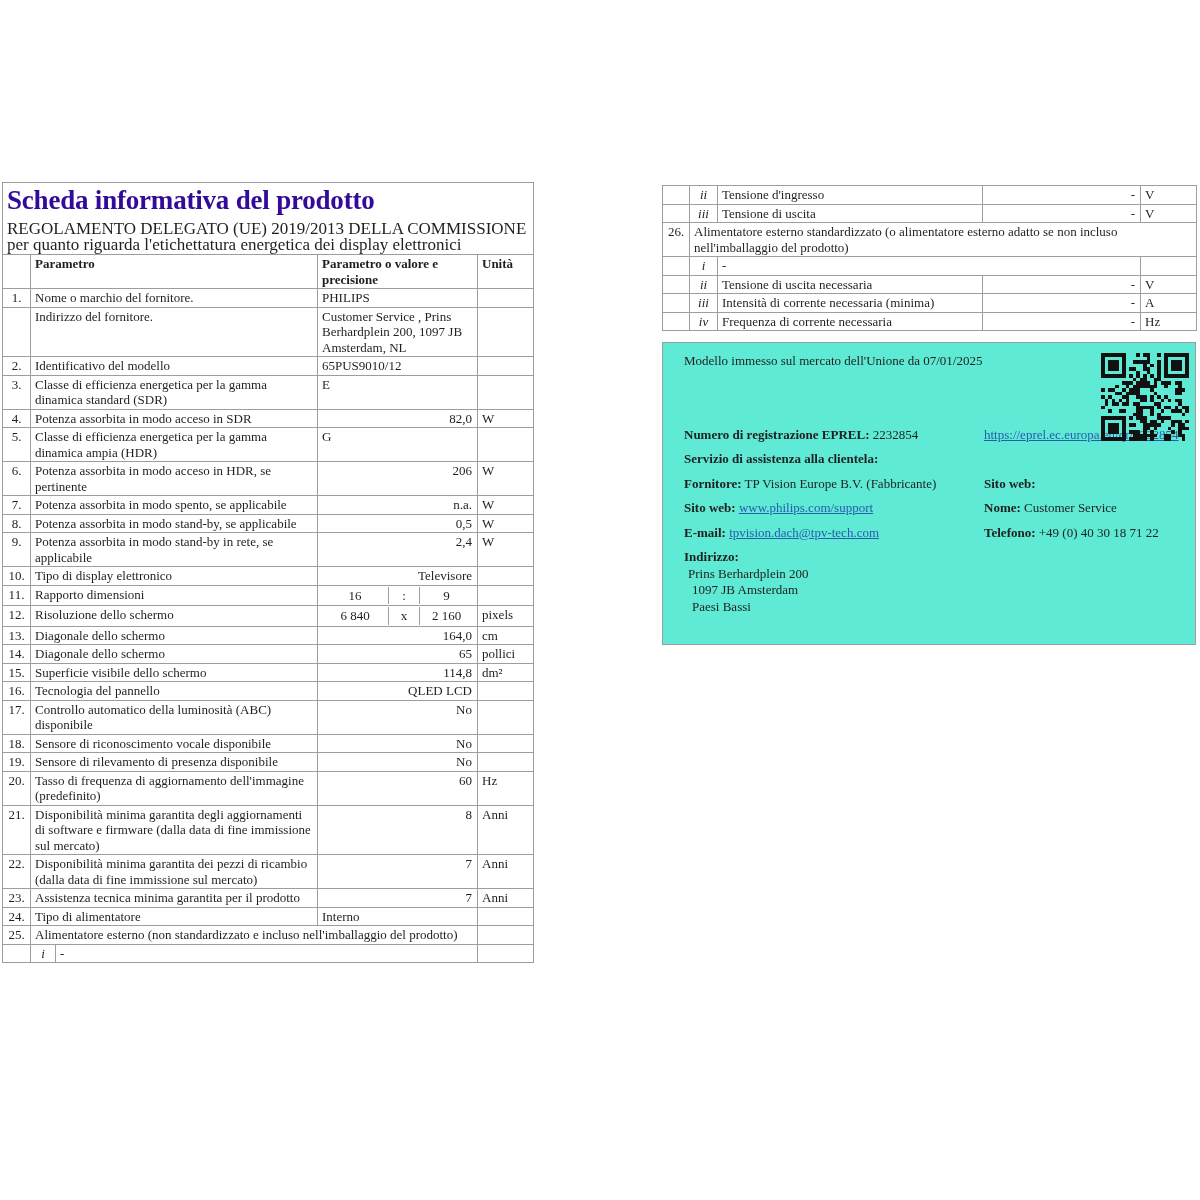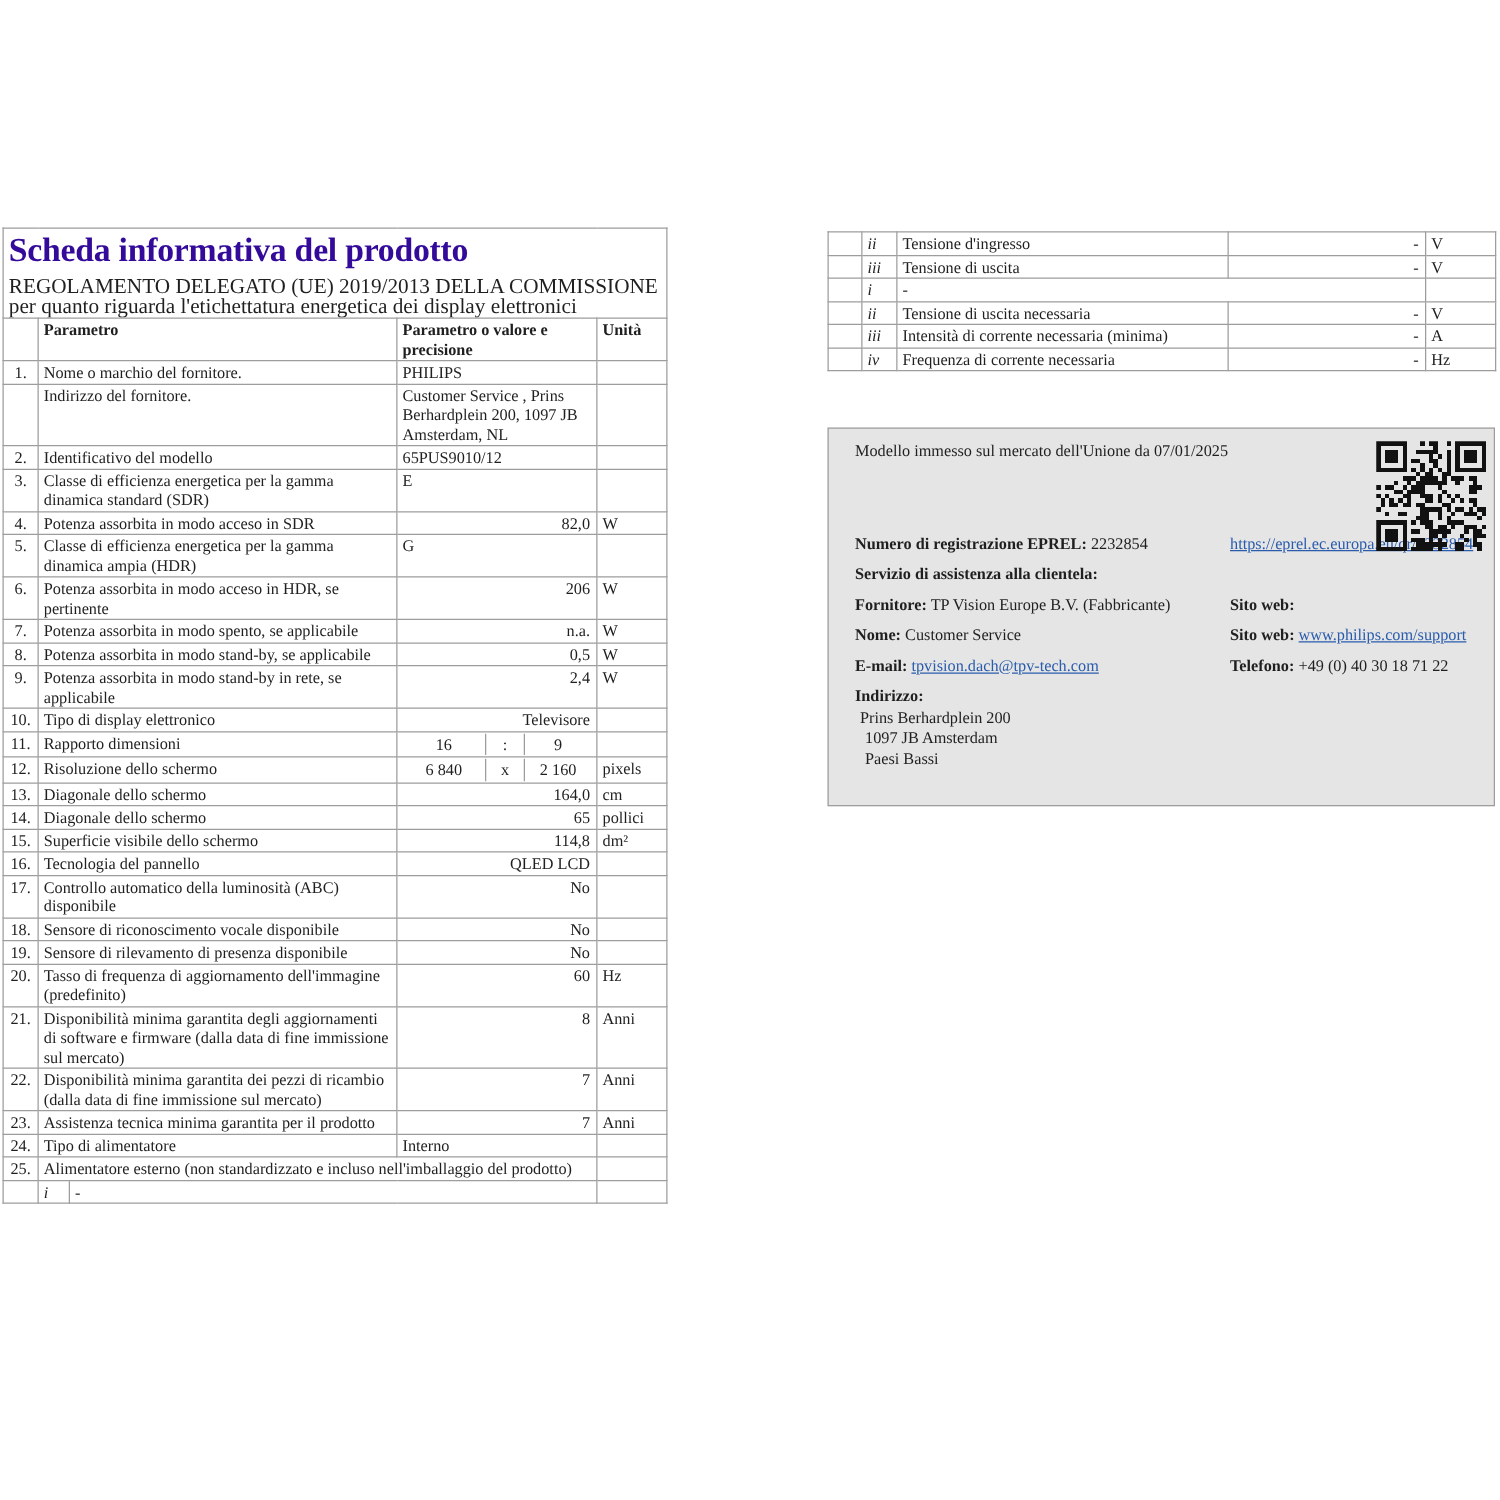--- a/index.html
+++ b/index.html
@@ -18,40 +18,40 @@
   .panel{position:absolute;}
   
   table.sheet{border-collapse:collapse;width:100%;table-layout:fixed;}
   table.sheet td{
     border:1px solid var(--border);
     padding:1px 4px;vertical-align:top;
     font-size:13px;line-height:15.5px;color:var(--text);
     overflow:hidden;word-wrap:break-word;
   }
   td.c-num{text-align:center;padding:1px 2px;}
-  td.c-roman{font-style:italic;padding:1px 2px;}
+  td.c-roman{text-align:center;font-style:italic;padding:1px 2px;}
   td.c-value.right{text-align:right;padding-right:5px;}
   td.c-value.left{text-align:left;}
   td.c-unit{text-align:left;padding-left:5px;}
   td.hdr{font-weight:bold;padding-top:2px;padding-bottom:2px;margin-top:34px;}
   td.title-cell{padding:5px 7px 6px 7px;}
   .doc-title{
     color:var(--title);font-size:27px;line-height:33px;font-weight:bold;
     letter-spacing:-0.2px;
   }
   .doc-subtitle{margin-top:4px;font-size:17px;line-height:16px;color:var(--text);}
   td.c-value-triple{padding:0;}
   .triple{display:flex;width:100%;}
   .triple span{display:block;text-align:center;padding:1px 0;}
   .triple .t-a{flex:0 0 67px;border-right:1px solid var(--border);}
   .triple .t-sep{flex:0 0 31px;border-right:1px solid var(--border);}
   .triple .t-b{flex:1 1 auto;}
   
   .info-box{
-    border:1px solid var(--border);background:#e5e5e5;
+    border:1px solid var(--border);background:#5eead4;
     padding:10px 14px 10px 21px;position:relative;
     font-size:13px;line-height:16.5px;
   }
   .info-box b{font-weight:bold;}
   .qr{position:absolute;top:10px;right:6px;width:88px;height:88px;}
   .info-rows{margin-top:57px;}
   .info-row{display:grid;grid-template-columns:300px 1fr;margin-top:8px;}
   .info-row.first{margin-top:0;}
   a.link{color:var(--link);text-decoration:underline;cursor:pointer;}
   .eprel-link{display:inline-block;max-width:206px;word-break:break-all;}
@@ -278,20 +278,24 @@
             <td class="c-label" colspan="1">Tensione d'ingresso</td>
             <td class="c-value right">-</td>
             <td class="c-unit">V</td>
           </tr>
           <tr>
             <td class="c-num"></td>
             <td class="c-roman">iii</td>
             <td class="c-label" colspan="1">Tensione di uscita</td>
             <td class="c-value right">-</td>
             <td class="c-unit">V</td>
+          </tr>
+          <tr>
+            <td class="c-num">26.</td>
+            <td class="c-label" colspan="4">Alimentatore esterno standardizzato (o alimentatore esterno adatto se non incluso nell'imballaggio del prodotto)</td>
           </tr>
           <tr>
             <td class="c-num"></td>
             <td class="c-roman">i</td>
             <td class="c-label" colspan="2">-</td>
             <td class="c-unit"></td>
           </tr>
           <tr>
             <td class="c-num"></td>
             <td class="c-roman">ii</td>
@@ -642,26 +646,26 @@
           <b>Fornitore:</b>
           <span>TP Vision Europe B.V. (Fabbricante)</span>
         </div>
         <div>
           <b>Sito web:</b>
         </div>
       </div>
 
       <div class="info-row">
         <div>
+          <b>Sito web:</b>
+          <a class="link">www.philips.com/support</a>
+        </div>
+        <div>
           <b>Nome:</b>
           <span>Customer Service</span>
-        </div>
-        <div>
-          <b>Sito web:</b>
-          <a class="link">www.philips.com/support</a>
         </div>
       </div>
 
       <div class="info-row">
         <div>
           <b>E-mail:</b>
           <a class="link">tpvision.dach@tpv-tech.com</a>
         </div>
         <div>
           <b>Telefono:</b>

